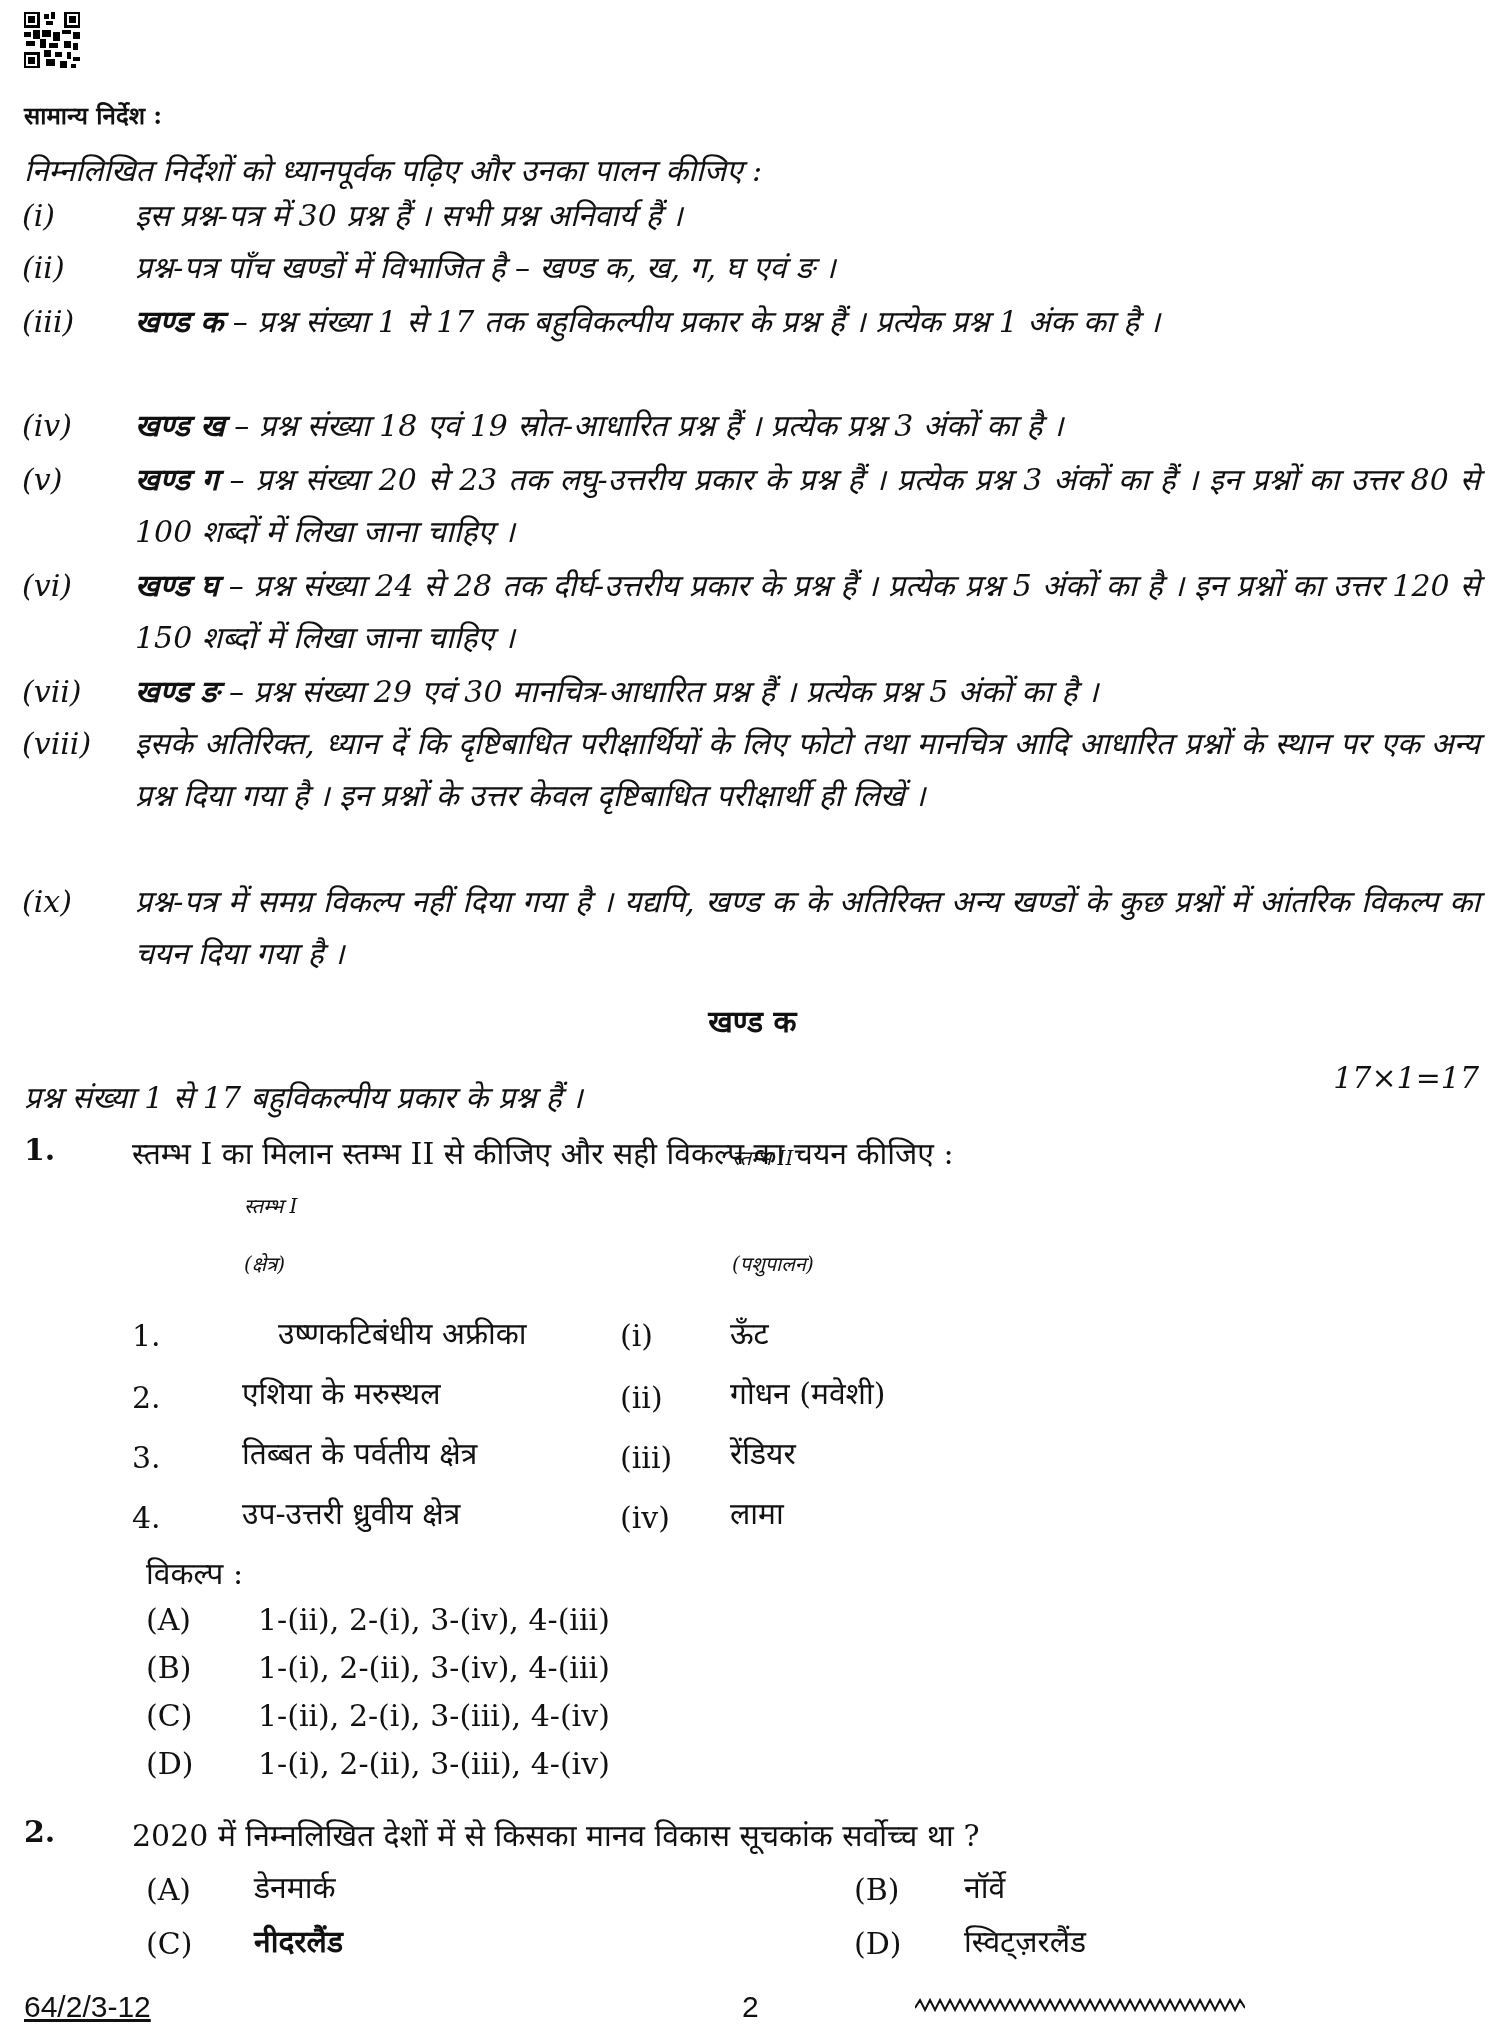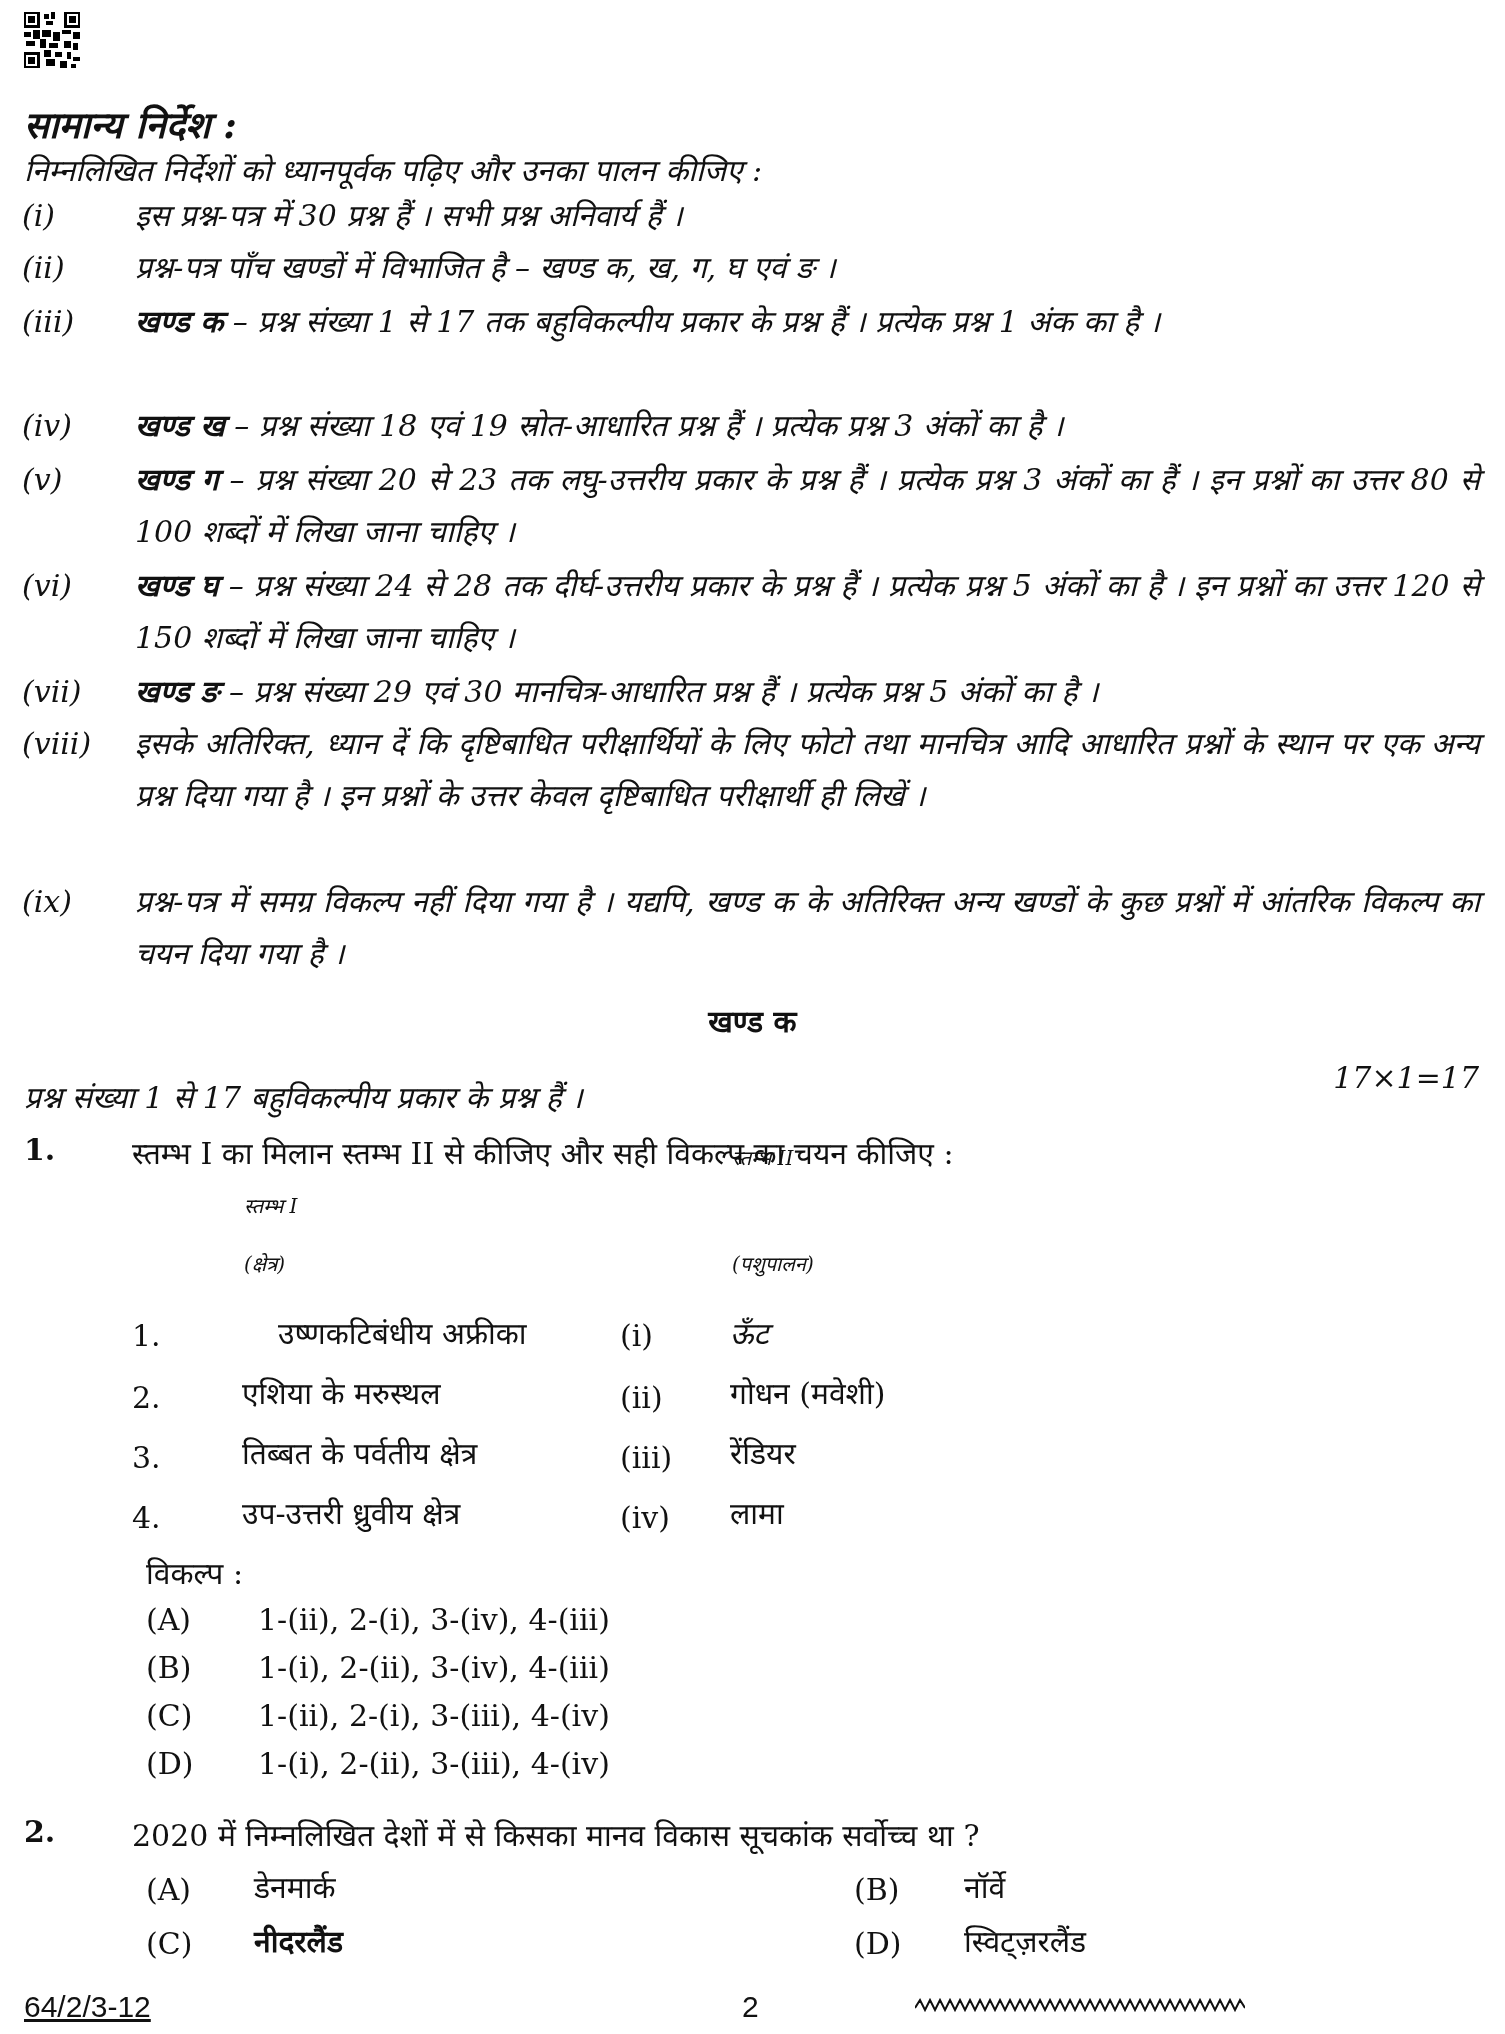--- a/index.html
+++ b/index.html
@@ -8,21 +8,21 @@
     color: #111111;
     font-family: "DejaVu Serif", "Liberation Serif", serif;
   }
   .qr {
     position: absolute; left: 24px; top: 12px; width: 56px; height: 56px;
   }
   .qr svg { width: 56px; height: 56px; display: block; }
 
   .abs { position: absolute; white-space: nowrap; }
 
-  .heading { left: 24px; top: 98px; font-size: 37px; font-weight: bold; font-style: italic; }
+  .heading { left: 24px; top: 98px; font-size: 24px; font-weight: bold; }
   .intro { left: 24px; top: 149px; font-size: 30px; font-style: italic; }
 
   .instr {
     position: absolute; left: 0; width: 1505px; font-size: 30px; font-style: italic; line-height: 52px;
   }
   .instr .roman { position: absolute; left: 22px; top: 0; font-family: "DejaVu Serif", serif; font-style: italic; }
   .instr .txt { position: absolute; left: 135px; width: 1345px; white-space: normal; text-align: justify; }
   .instr .txt b { font-weight: bold; }
 
   .section-title { left: 0; width: 1505px; top: 1000px; text-align: center; font-size: 30px; font-weight: bold; }
@@ -132,21 +132,21 @@
 
 <div class="abs colhead" style="left:244px; top:1192px;">स्तम्भ I</div>
 <div class="abs colhead" style="left:732px; top:1144px;">स्तम्भ II</div>
 <div class="abs colhead" style="left:244px; top:1250px;">(क्षेत्र)</div>
 <div class="abs colhead" style="left:732px; top:1250px;">(पशुपालन)</div>
 
 <div>
   <div class="abs row" style="left:132px; top:1318px;">1.</div>
   <div class="abs row" style="left:242px; top:1312px;margin-left:36px;">उष्णकटिबंधीय अफ्रीका</div>
   <div class="abs row" style="left:620px; top:1318px;">(i)</div>
-  <div class="abs row" style="left:730px; top:1312px;font-style:italic;">ऊँट</div>
+  <div class="abs row" style="left:730px; top:1312px;">ऊँट</div>
 </div>
 <div>
   <div class="abs row" style="left:132px; top:1380px;">2.</div>
   <div class="abs row" style="left:242px; top:1372px;">एशिया के मरुस्थल</div>
   <div class="abs row" style="left:620px; top:1380px;">(ii)</div>
   <div class="abs row" style="left:730px; top:1372px;">गोधन (मवेशी)</div>
 </div>
 <div>
   <div class="abs row" style="left:132px; top:1440px;">3.</div>
   <div class="abs row" style="left:242px; top:1432px;">तिब्बत के पर्वतीय क्षेत्र</div>

